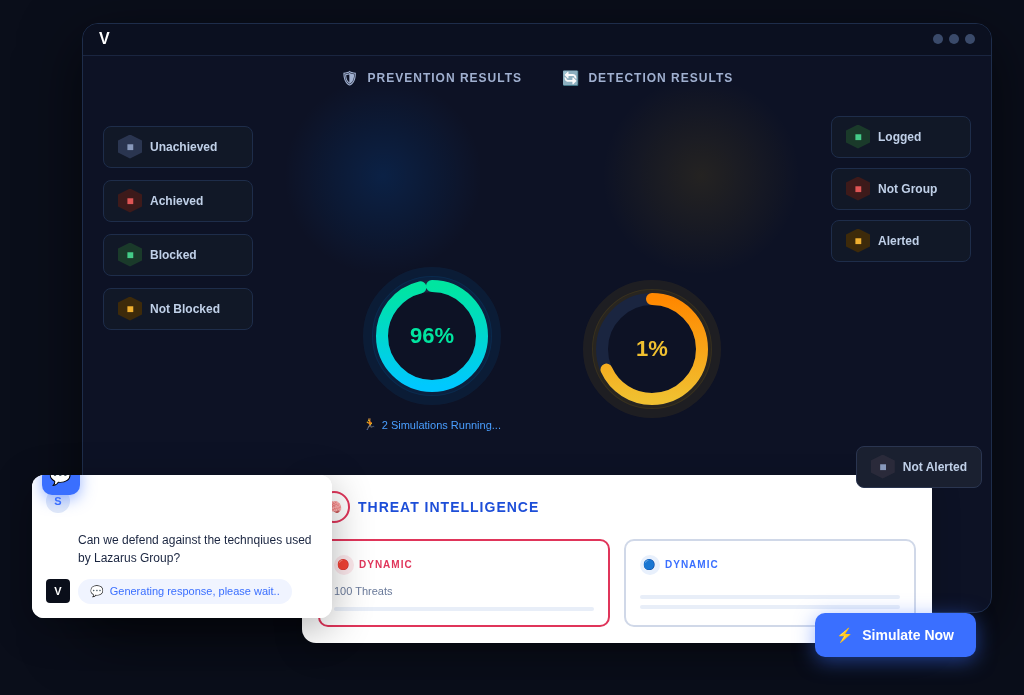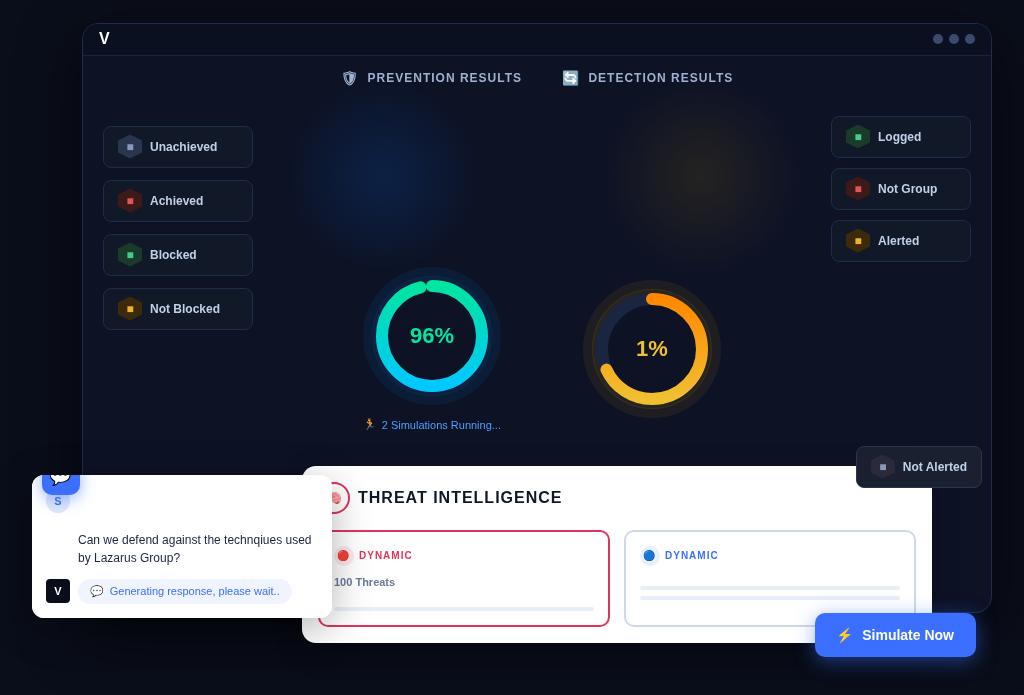--- a/index.html
+++ b/index.html
@@ -285,24 +285,24 @@
       border: 2px solid #e0355a;
       border-radius: 50%;
       display: flex;
       align-items: center;
       justify-content: center;
       color: #e0355a;
       font-size: 14px;
     }
 
     .threat-title {
-      font-size: 16px;
+      font-size: 14px;
       font-weight: 800;
       letter-spacing: 1px;
-      color: #0f172a;
+      color: #1d4ed8;
     }
 
     .threat-cards {
       display: flex;
       gap: 14px;
     }
 
     .threat-card {
       flex: 1;
       border-radius: 10px;
@@ -351,22 +351,21 @@
       font-size: 13px;
       font-weight: 700;
       color: #1a2540;
       margin-bottom: 8px;
       line-height: 1.4;
     }
 
     .card-subtitle {
       font-size: 11px;
       color: #6a7a9a;
-      margin-bottom: 19px;
-      font-weight: bold;
+      margin-bottom: 10px;
     }
 
     .card-bar {
       height: 4px;
       background: #e8eef8;
       border-radius: 2px;
       margin-top: 8px;
     }
 
     

